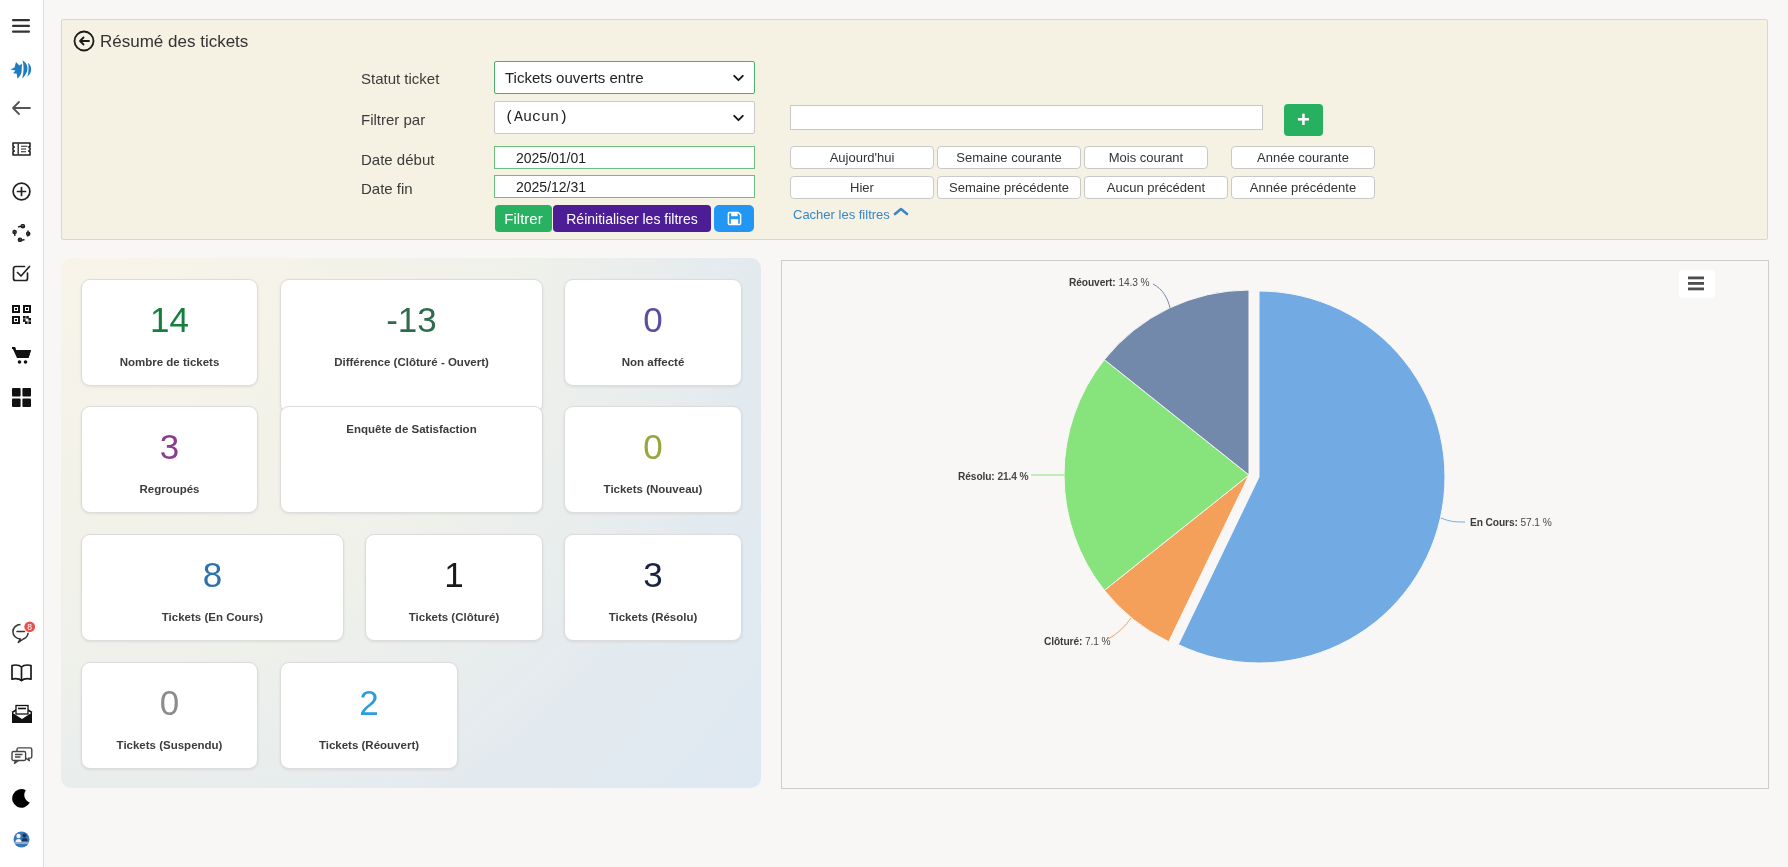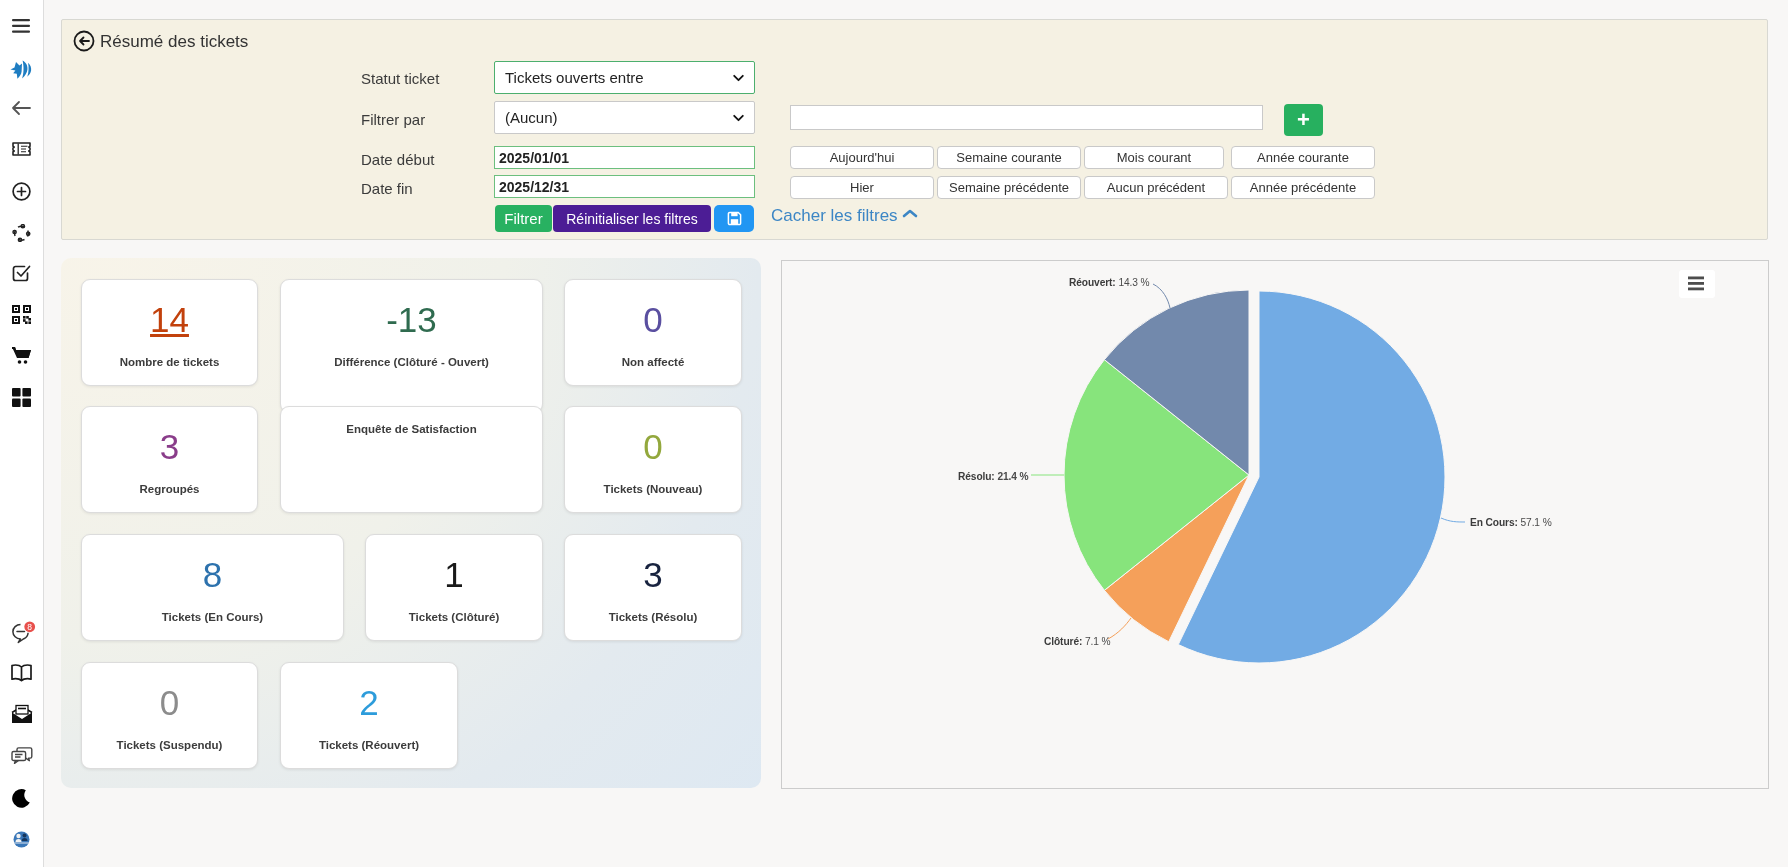--- a/index.html
+++ b/index.html
@@ -4,21 +4,21 @@
 <style>
   * { margin:0; padding:0; box-sizing:border-box; }
   html,body { width:1788px; height:867px; background:#f8f7f6; font-family:"Liberation Sans", sans-serif; overflow:hidden; position:relative; }
   .abs { position:absolute; }
   
   #sidebar { position:absolute; left:0; top:0; width:44px; height:867px; background:#fff; border-right:1px solid #ddd; z-index:5; }
   
   #toppanel { position:absolute; left:61px; top:19px; width:1707px; height:221px; background:#f5f1e3; border:1px solid #d8d8d2; border-radius:2px; }
   .flabel { position:absolute; font-size:15px; color:#3b3b3b; }
   .fsel { position:absolute; left:432px; width:261px; height:33px; background:#fff; border:1px solid #4caf6e; border-radius:2px; font-size:15px; color:#222; padding:0 10px; display:flex; align-items:center; justify-content:space-between; }
-  .finput { position:absolute; left:432px; width:261px; height:23px; background:#fff; border:1px solid #6cbf7e; font-size:14px; color:#222; padding:0 4px; display:flex; align-items:center;font-weight:bold; }
+  .finput { position:absolute; left:432px; width:261px; height:23px; background:#fff; border:1px solid #6cbf7e; font-size:14px; color:#222; padding:0 21px; display:flex; align-items:center; }
   .btn { position:absolute; display:flex; align-items:center; justify-content:center; color:#fff; font-size:15px; border-radius:4px; }
   .qbtn { position:absolute; height:23px; background:#fff; border:1px solid #c9c9c9; border-radius:4px; font-size:13px; color:#333; display:flex; align-items:center; justify-content:center; }
   
   #statspanel { position:absolute; left:61px; top:258px; width:700px; height:530px; border-radius:10px;
      background:radial-gradient(circle 1060px at 6% -4%, #f8f4e9 0%, #f0f1ea 38%, #e3eaef 62%, #d9e7f5 100%); }
   .card { position:absolute; background:#fff; border:1px solid #dcdcdc; border-radius:9px; box-shadow:0 1px 3px rgba(0,0,0,0.08); text-align:center; }
   .cnum { font-size:35px; line-height:40px; margin-top:20px; }
   .clab { font-size:11.5px; font-weight:bold; color:#3c3c3c; margin-top:16px; }
   
   #chartpanel { position:absolute; left:781px; top:260px; width:988px; height:529px; background:#f8f7f6; border:1px solid #cccccc; }
@@ -133,21 +133,21 @@
   </svg>
   <div class="abs" style="left:38px;top:12px;font-size:17px;color:#333;">Résumé des tickets</div>
   <div class="flabel" style="left:299px;top:50px;">Statut ticket</div>
   <div class="fsel" style="top:41px;">
       <span>Tickets ouverts entre</span>
       <svg width="11" height="8" viewBox="0 0 11 8">
         <path d="M1.2 1.8 L5.5 6.2 L9.8 1.8" fill="none" stroke="#111" stroke-width="1.8" stroke-linecap="round" stroke-linejoin="round"></path>
       </svg>
     </div>
   <div class="flabel" style="left:299px;top:91px;">Filtrer par</div>
-  <div class="fsel" style="top:81px;border-color:#c9c9c9;">
+  <div class="fsel" style="top:81px;border-color:#c9c9c9;font-family:Liberation Mono, monospace;">
       <span>(Aucun)</span>
       <svg width="11" height="8" viewBox="0 0 11 8">
         <path d="M1.2 1.8 L5.5 6.2 L9.8 1.8" fill="none" stroke="#111" stroke-width="1.8" stroke-linecap="round" stroke-linejoin="round"></path>
       </svg>
     </div>
   <div class="flabel" style="left:299px;top:131px;">Date début</div>
   <div class="finput" style="top:126px;">2025/01/01</div>
   <div class="flabel" style="left:299px;top:160px;">Date fin</div>
   <div class="finput" style="top:155px;">2025/12/31</div>
   <div class="btn" style="left:433px;top:185px;width:57px;height:27px;background:#28b161;">Filtrer</div>
@@ -157,36 +157,36 @@
         <path d="M1.4 2.8 a1.4 1.4 0 0 1 1.4-1.4 h8.4 l2.4 2.4 v8.4 a1.4 1.4 0 0 1 -1.4 1.4 h-9.4 a1.4 1.4 0 0 1 -1.4 -1.4 z" fill="none" stroke="#fff" stroke-width="1.5"></path>
         <rect x="4.2" y="1.6" width="6.4" height="3.6" fill="#fff"></rect>
         <rect x="3.8" y="8.2" width="7.4" height="5.2" fill="#fff"></rect>
       </svg>
   </div>
 
   <input class="abs" style="left: 728px; top: 85px; width: 473px; height: 25px; border: 1px solid rgb(201, 201, 201); background: rgb(255, 255, 255); outline: none;">
   <div class="btn" style="left:1222px;top:84px;width:39px;height:32px;background:#27b05f;font-size:22px;font-weight:bold;">+</div>
   <div class="qbtn" style="left:728px;top:126px;width:144px;">Aujourd'hui</div>
   <div class="qbtn" style="left:875px;top:126px;width:144px;">Semaine courante</div>
-  <div class="qbtn" style="left:1022px;top:126px;width:140px;">Mois courant</div>
+  <div class="qbtn" style="left:1022px;top:126px;width:124px;">Mois courant</div>
   <div class="qbtn" style="left:1169px;top:126px;width:144px;">Année courante</div>
   <div class="qbtn" style="left:728px;top:156px;width:144px;">Hier</div>
   <div class="qbtn" style="left:875px;top:156px;width:144px;">Semaine précédente</div>
   <div class="qbtn" style="left:1022px;top:156px;width:144px;">Aucun précédent</div>
   <div class="qbtn" style="left:1169px;top:156px;width:144px;">Année précédente</div>
-  <div class="abs" style="left:709px;top:186px;font-size:17px;color:#3c86c5;">Cacher les filtres
+  <div class="abs" style="left:731px;top:186px;font-size:13px;color:#3c86c5;">Cacher les filtres
     <svg width="16" height="12" viewBox="0 0 16 12" style="vertical-align:1px">
         <path d="M2 8 L8 3 L14 8" fill="none" stroke="#3c86c5" stroke-width="2.6" stroke-linecap="round" stroke-linejoin="round"></path>
       </svg>
   </div>
 </div>
 
 <div id="statspanel">
   <div class="card" style="left:20px;top:21px;width:177px;height:107px;">
-      <div class="cnum" style="color:#c2410c;text-decoration:underline;">14</div>
+      <div class="cnum" style="color:#15803d;">14</div>
       <div class="clab">Nombre de tickets</div>
     </div>
   <div class="card" style="left:219px;top:21px;width:263px;height:134px;">
       <div class="cnum" style="color:#2f6b4f;">-13</div>
       <div class="clab">Différence (Clôturé - Ouvert)</div>
     </div>
   <div class="card" style="left:503px;top:21px;width:178px;height:107px;">
       <div class="cnum" style="color:#5a4fa0;">0</div>
       <div class="clab">Non affecté</div>
     </div>

